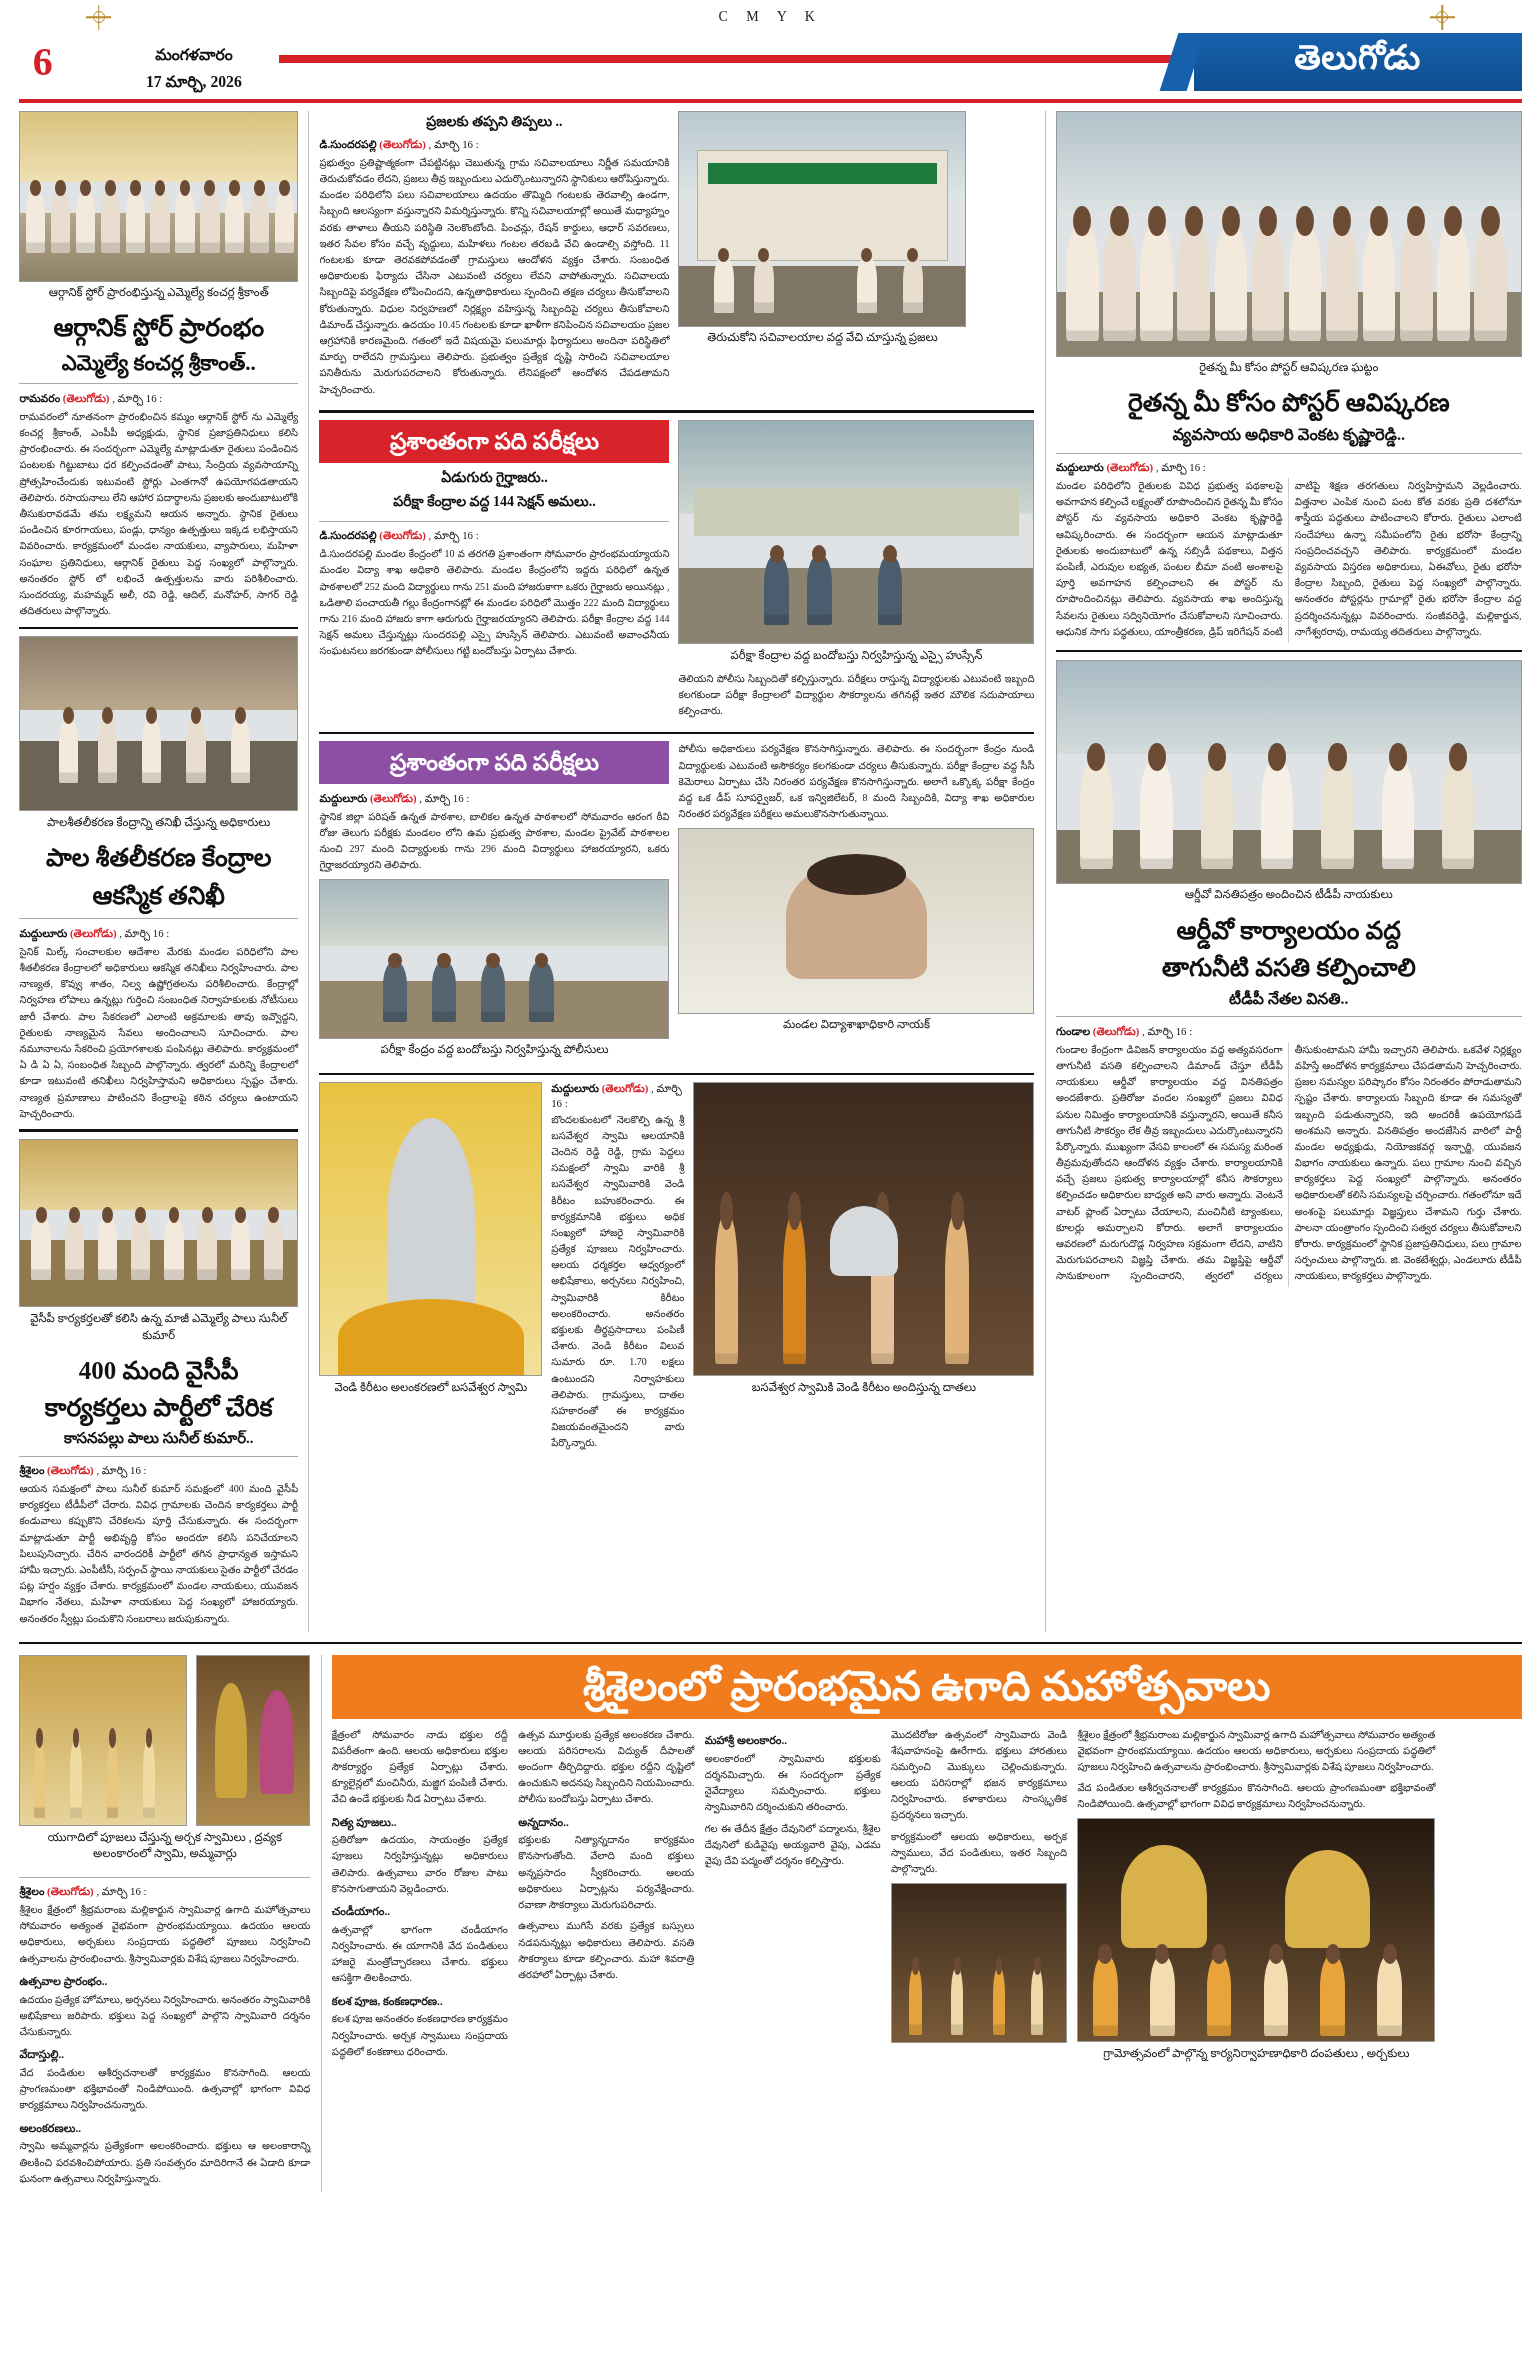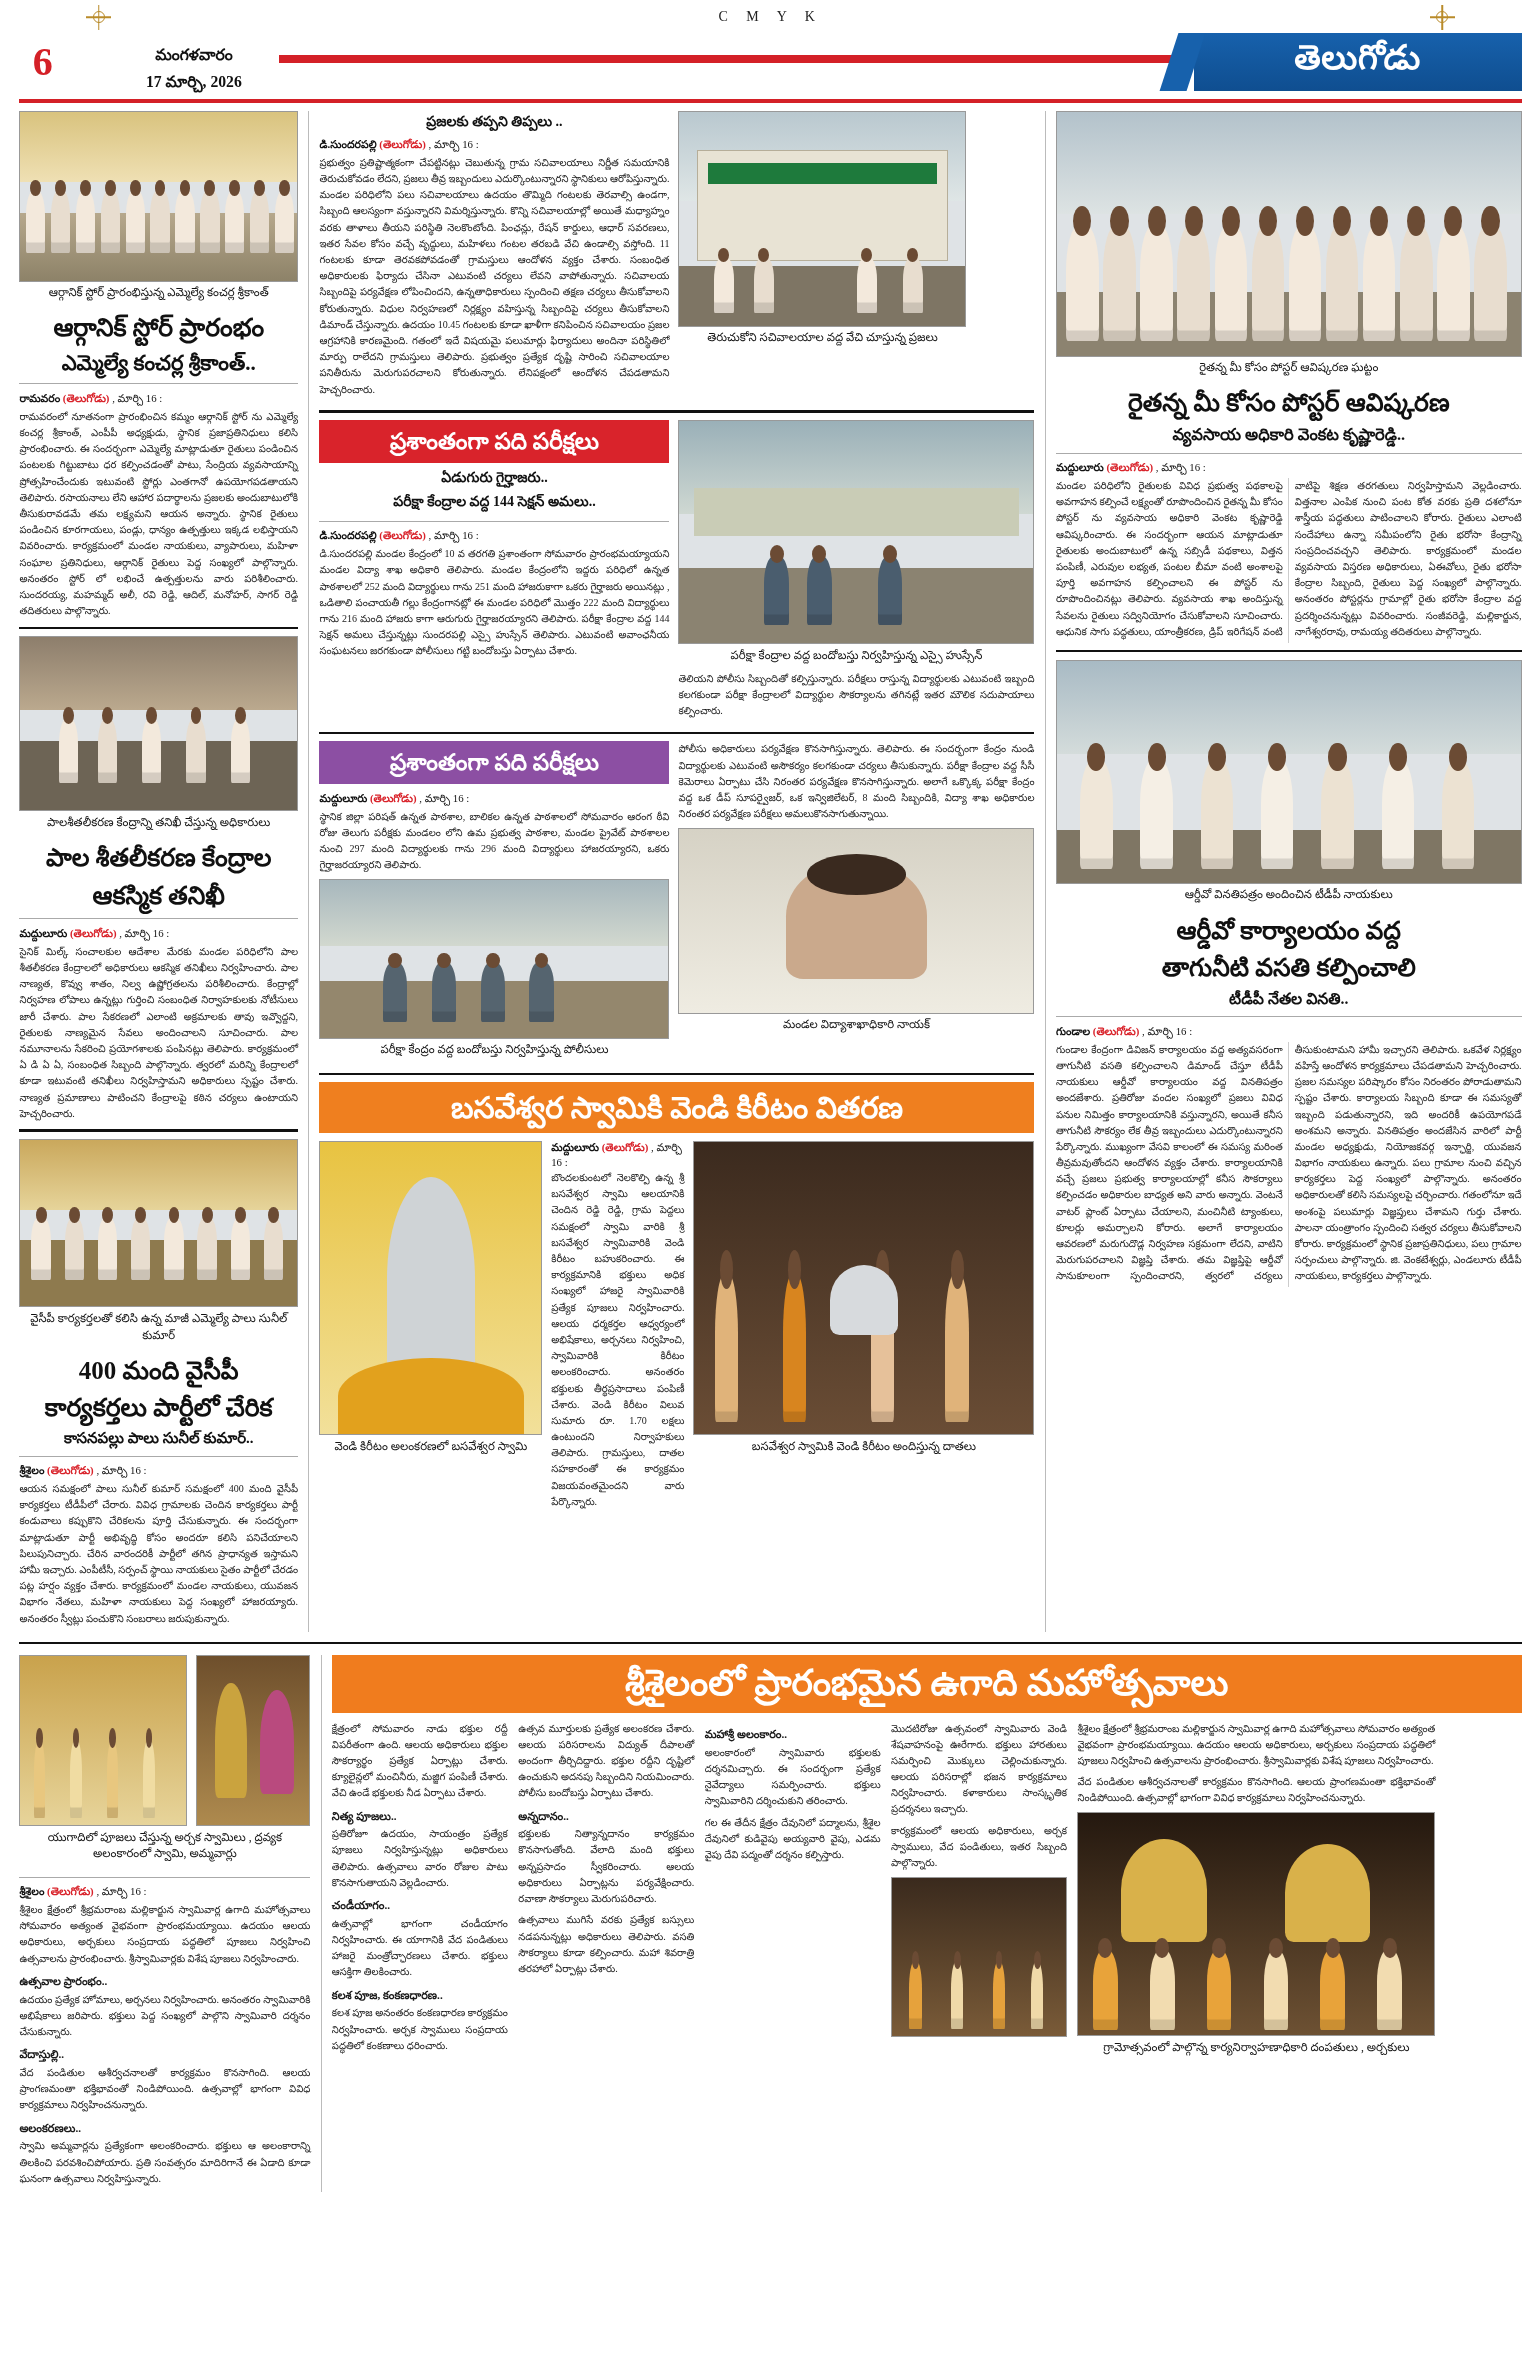--- a/index.html
+++ b/index.html
@@ -530,21 +530,20 @@
             <div class="sky" style="background:linear-gradient(180deg,#d6d2c5,#efece2);height:100%"></div>
             <div style="position:absolute;left:30%;top:18%;width:40%;height:64%;background:#caa98c;border-radius:46% 46% 12% 12%"></div>
             <div style="position:absolute;left:36%;top:14%;width:28%;height:22%;background:#3a2a1f;border-radius:50%"></div>
           </div>
           <div class="caption">మండల విద్యాశాఖాధికారి నాయక్</div>
         </div>
       </div>
 
       <div class="hrule thick"></div>
 
-      <div class="banner orange">బసవేశ్వర స్వామికి వెండి కిరీటం వితరణ</div>
 
       <div class="minicols">
         <div style="width:224px">
           <div class="photo flower" style="height:294px">
             <div class="sky" style="height:100%;background:linear-gradient(180deg,#e8c341,#f2e09a)"></div>
             <div style="position:absolute;left:30%;top:12%;width:40%;height:70%;background:#cfd3d6;border-radius:50% 50% 10% 10%"></div>
             <div style="position:absolute;left:8%;bottom:0;width:84%;height:26%;background:#e2a11d;border-radius:50% 50% 0 0"></div>
           </div>
           <div class="caption">వెండి కిరీటం అలంకరణలో బసవేశ్వర స్వామి</div>
         </div>
@@ -739,21 +738,21 @@
           <div class="subhead2">వేదాస్తుల్లి..</div>
           <p>వేద పండితుల ఆశీర్వచనాలతో కార్యక్రమం కొనసాగింది. ఆలయ ప్రాంగణమంతా భక్తిభావంతో నిండిపోయింది. ఉత్సవాల్లో భాగంగా వివిధ కార్యక్రమాలు నిర్వహించనున్నారు.</p>
           <div class="subhead2">అలంకరణలు..</div>
           <p>స్వామి అమ్మవార్లను ప్రత్యేకంగా అలంకరించారు. భక్తులు ఆ అలంకారాన్ని తిలకించి పరవశించిపోయారు. ప్రతి సంవత్సరం మాదిరిగానే ఈ ఏడాది కూడా ఘనంగా ఉత్సవాలు నిర్వహిస్తున్నారు.</p>
         </div>
       </div>
 
       <div class="vrule"></div>
 
       <div style="width:1207px">
-        <div class="banner orange2" style="font-size:36px">శ్రీశైలంలో ప్రారంభమైన ఉగాది మహోత్సవాలు</div>
+        <div class="banner orange2" style="font-size:41px">శ్రీశైలంలో ప్రారంభమైన ఉగాది మహోత్సవాలు</div>
 
         <div class="sixcol">
           <div class="sc">
             <div class="body">
               <p>క్షేత్రంలో సోమవారం నాడు భక్తుల రద్దీ విపరీతంగా ఉంది. ఆలయ అధికారులు భక్తుల సౌకర్యార్థం ప్రత్యేక ఏర్పాట్లు చేశారు. క్యూలైన్లలో మంచినీరు, మజ్జిగ పంపిణీ చేశారు. వేచి ఉండే భక్తులకు నీడ ఏర్పాటు చేశారు.</p>
               <div class="subhead2">నిత్య పూజలు..</div>
               <p>ప్రతిరోజూ ఉదయం, సాయంత్రం ప్రత్యేక పూజలు నిర్వహిస్తున్నట్లు అధికారులు తెలిపారు. ఉత్సవాలు వారం రోజుల పాటు కొనసాగుతాయని వెల్లడించారు.</p>
               <div class="subhead2">చండీయాగం..</div>
               <p>ఉత్సవాల్లో భాగంగా చండీయాగం నిర్వహించారు. ఈ యాగానికి వేద పండితులు హాజరై మంత్రోచ్ఛారణలు చేశారు. భక్తులు ఆసక్తిగా తిలకించారు.</p>
               <div class="subhead2">కలశ పూజ, కంకణధారణ..</div>

